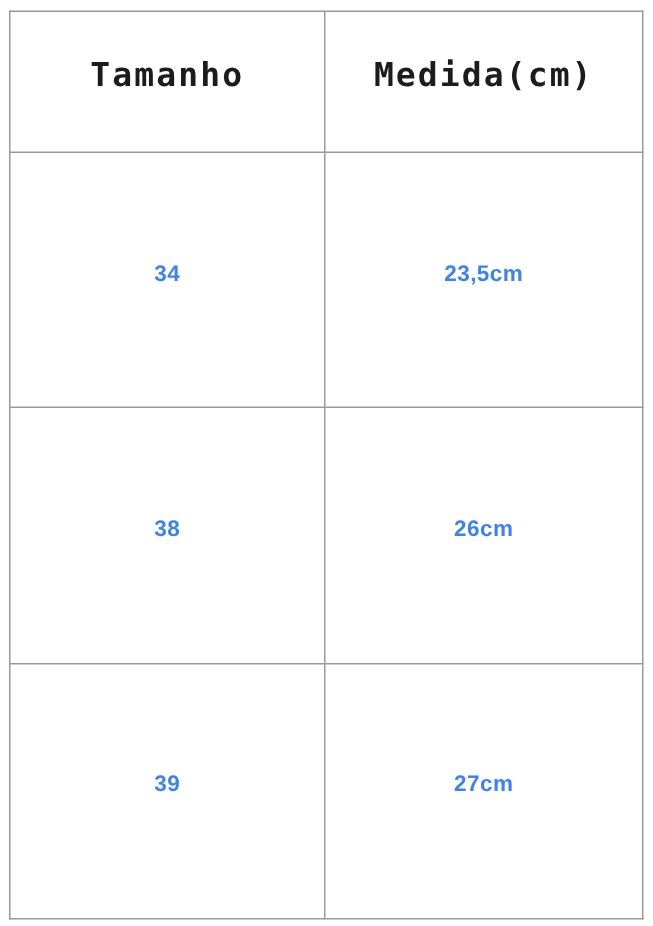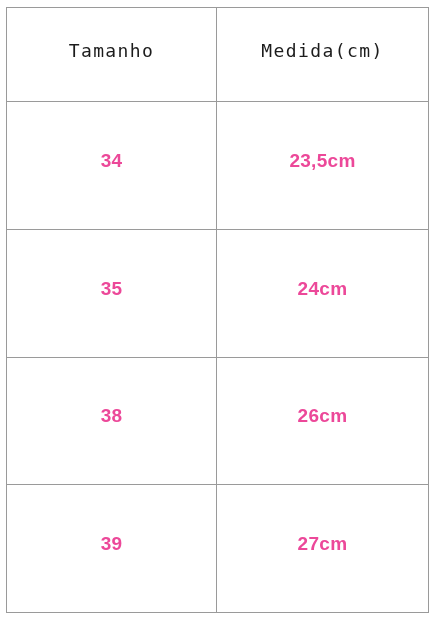--- a/index.html
+++ b/index.html
@@ -39,33 +39,33 @@
     border: 1.5px solid #9a9a9a;
     text-align: center;
     vertical-align: middle;
     padding: 0 0 9px 0;
     background: #ffffff;
   }
 
   table.size-chart thead th {
     height: 84px;
     font-family: "DejaVu Sans Mono", "Liberation Mono", monospace;
-    font-size: 18px;
-    font-weight: 400;
+    font-size: 22px;
+    font-weight: 700;
     letter-spacing: 1.4px;
     color: #1c1c1c;
   }
 
   table.size-chart tbody td {
     height: 85px;
     font-family: "Liberation Sans", sans-serif;
-    font-size: 19px;
+    font-size: 15px;
     font-weight: 700;
     letter-spacing: 0.3px;
-    color: #ec4899;
+    color: #3b82f6;
     margin-left: 40px;
   }
 </style>
 </head>
 <body>
 
 <div id="size-chart-wrap">
   <table class="size-chart">
     <colgroup>
       <col class="col-size">
@@ -76,24 +76,20 @@
         <th>Tamanho</th>
         <th>Medida(cm)</th>
       </tr>
     </thead>
     <tbody>
       <tr>
         <td>34</td>
         <td>23,5cm</td>
       </tr>
       <tr>
-        <td>35</td>
-        <td>24cm</td>
-      </tr>
-      <tr>
         <td>38</td>
         <td>26cm</td>
       </tr>
       <tr>
         <td>39</td>
         <td>27cm</td>
       </tr>
     </tbody>
   </table>
 </div>

